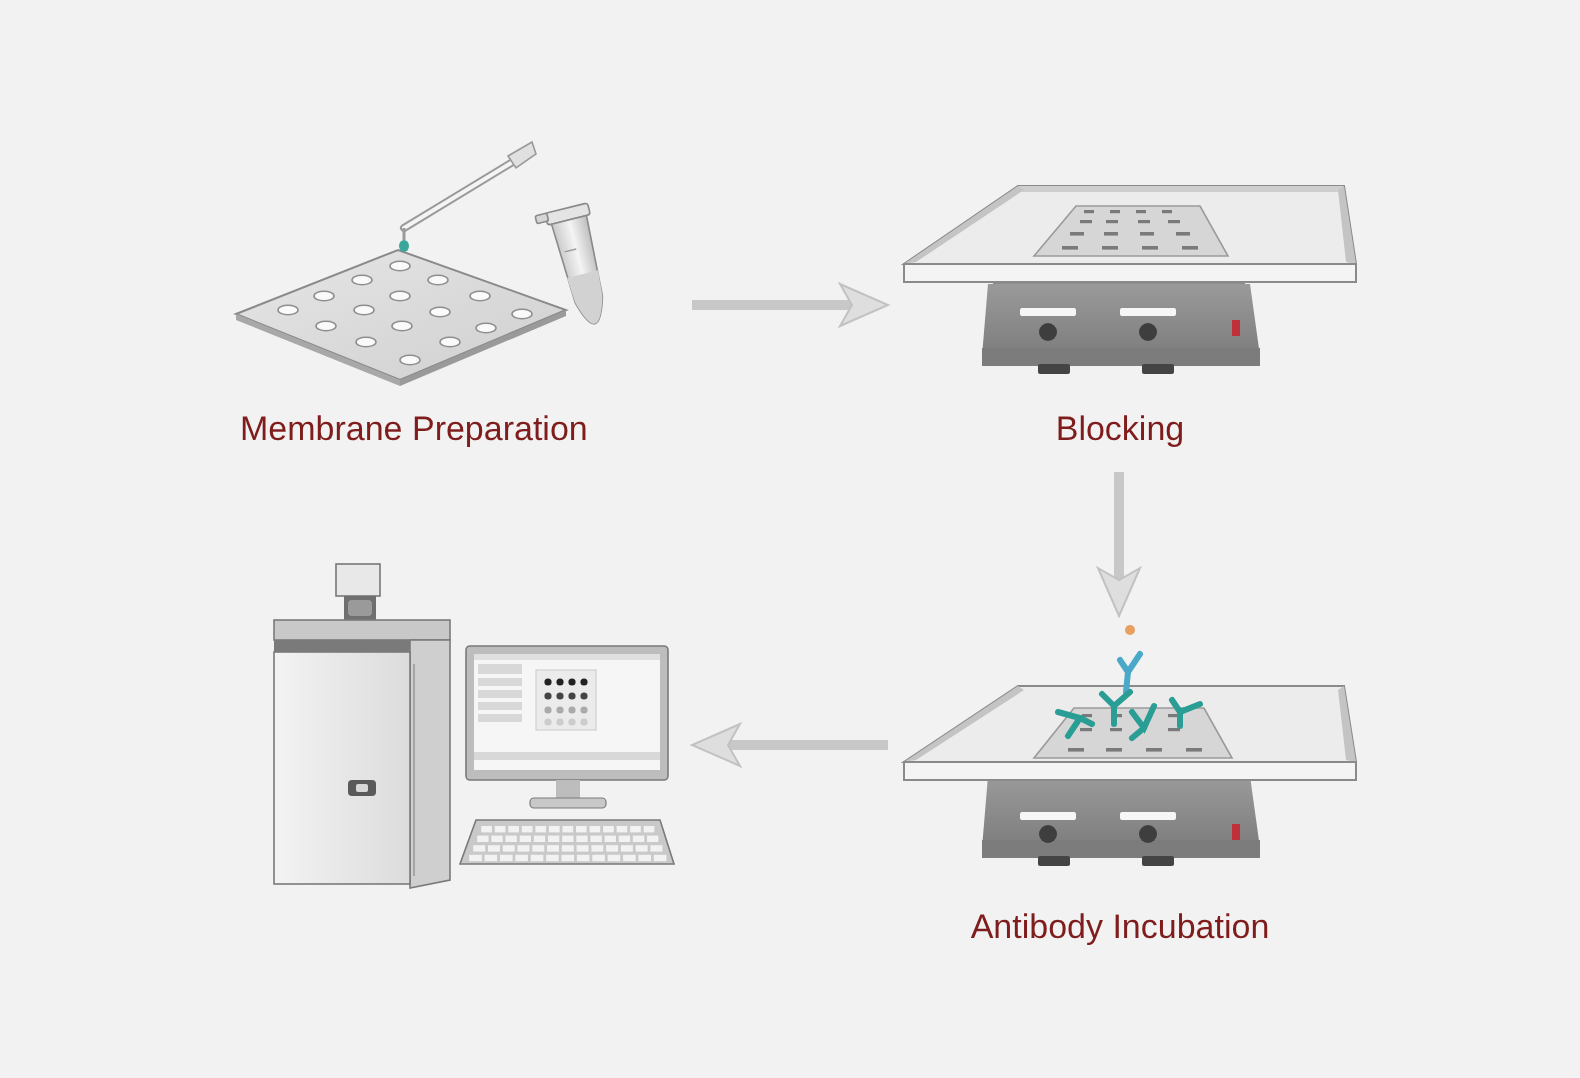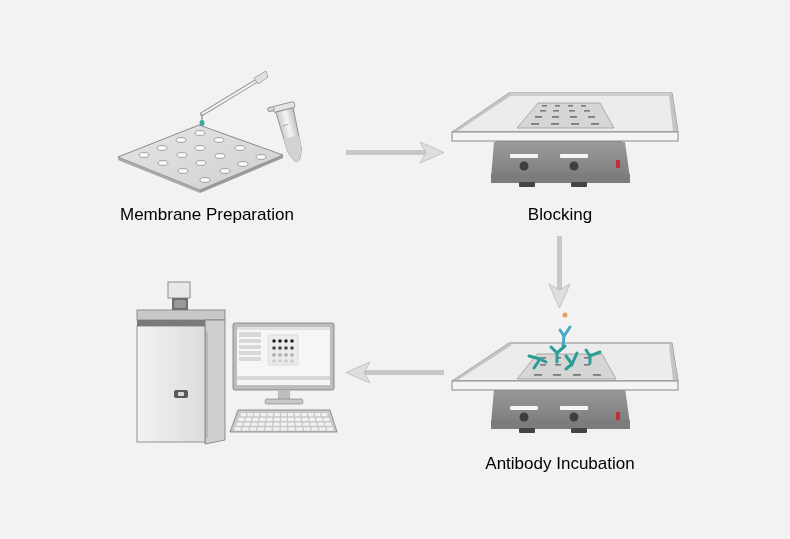--- a/index.html
+++ b/index.html
@@ -1,18 +1,18 @@
 <!DOCTYPE html>
 <html><head>
 <meta charset="utf-8">
 <style>
   html, body { margin: 0; padding: 0; }
   body { width: 790px; height: 539px; background: #f2f2f2; overflow: hidden; position: relative; font-family: "Liberation Sans", sans-serif; }
   .stage { position: absolute; left: 0; top: 0; width: 790px; height: 539px; }
-  .label { position: absolute; font-size: 17px; color: #000000; text-align: center; white-space: nowrap; font-family: "Liberation Sans", sans-serif; }
+  .label { position: absolute; font-size: 17px; color: #7f1d1d; text-align: center; white-space: nowrap; font-family: "Liberation Sans", sans-serif; }
   svg { position: absolute; left: 0; top: 0; }
 </style>
 </head>
 <body>
 
 <div class="stage">
 
 <svg width="790" height="539" viewBox="0 0 790 539">
   <defs>
     <linearGradient id="membraneGrad" x1="0" y1="0" x2="1" y2="1">

